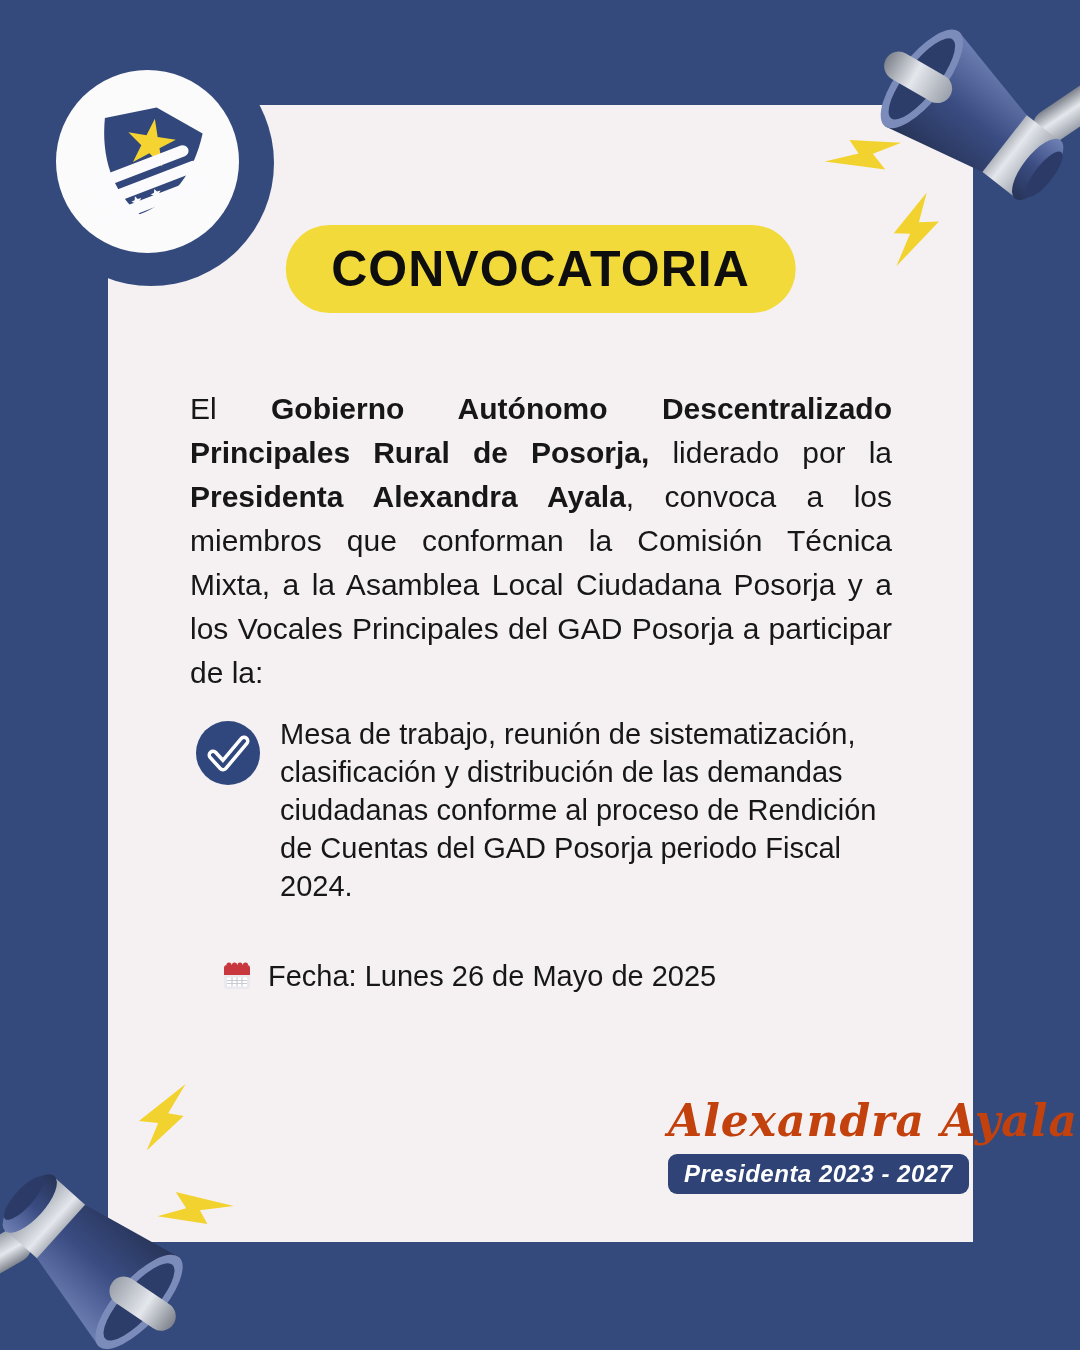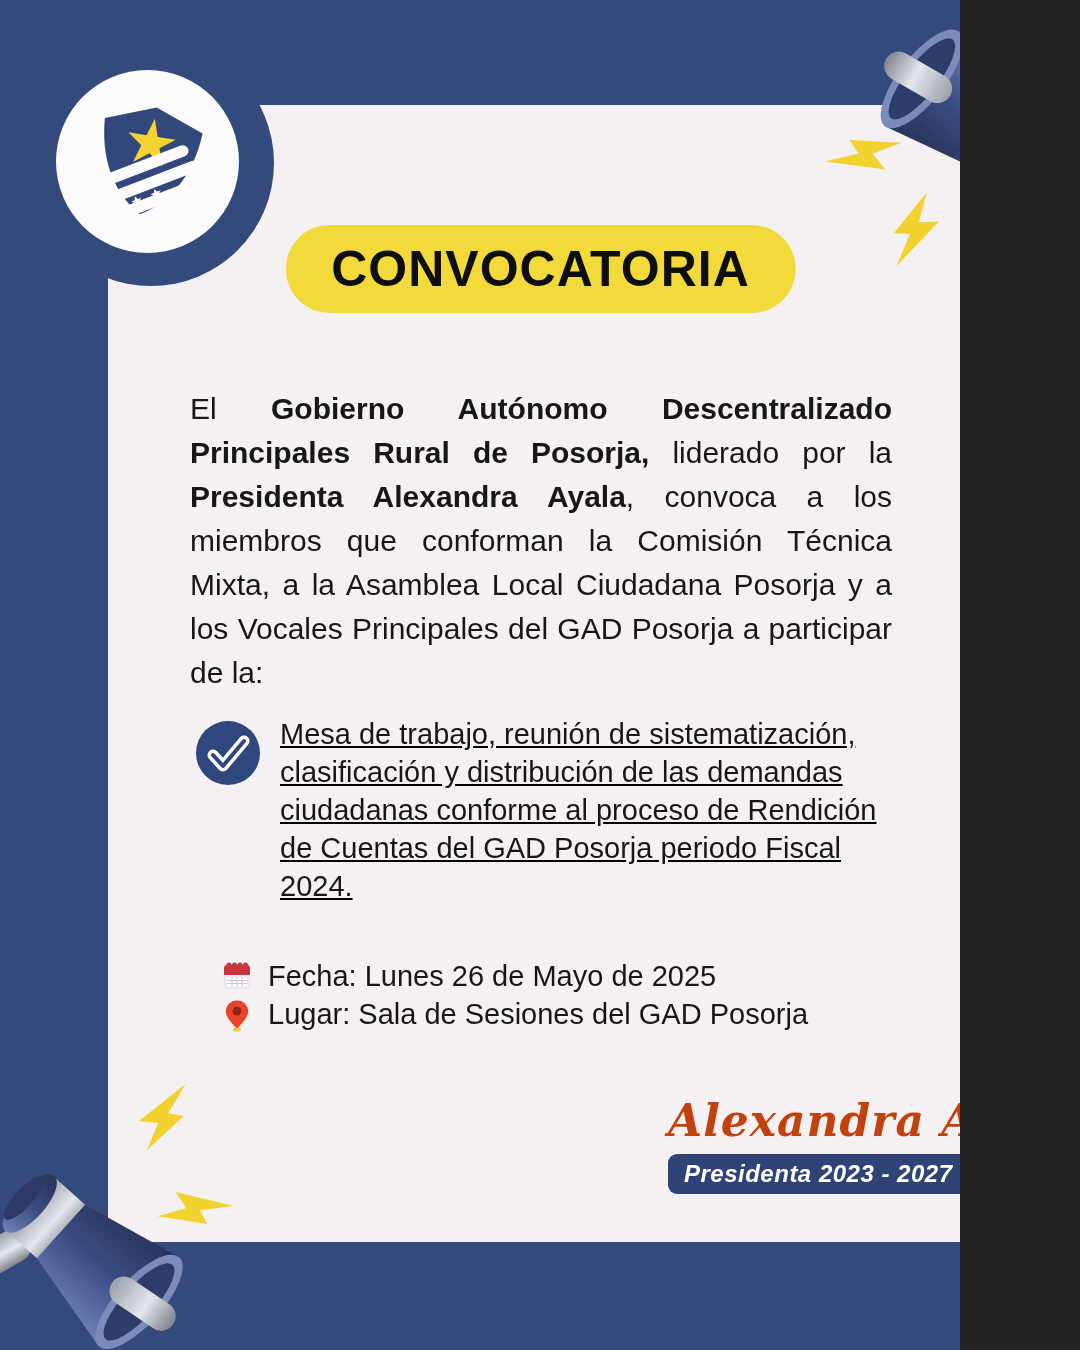--- a/index.html
+++ b/index.html
@@ -1,17 +1,17 @@
 <!DOCTYPE html>
 <html><head>
 <meta charset="utf-8">
 <style>
   html,body{margin:0;padding:0;background:#222;}
   .poster{
-    position:relative;width:960px;height:1350px;overflow:hidden;
+    position:relative;width:1080px;height:1350px;overflow:hidden;
     background:#344a7d;font-family:"Liberation Sans",sans-serif;
   }
   .card{
     position:absolute;left:108px;top:105px;width:865px;height:1137px;
     background:#f5f1f3;
   }
   
   .logo-ring{
     position:absolute;left:28px;top:40px;width:246px;height:246px;
     border-radius:50%;background:#344a7d;
@@ -30,21 +30,21 @@
   }
   
   .intro{
     position:absolute;left:82px;top:252px;width:702px;
     font-size:30px;line-height:44px;color:#171717;text-align:justify;
   }
   .intro b{font-weight:bold;}
   
   .bullet-row{
     position:absolute;left:88px;top:610px;width:712px;
-    display:flex;gap:20px;align-items:flex-start;text-decoration:underline;
+    display:flex;gap:20px;align-items:flex-start;
   }
   .bullet-icon{flex:0 0 64px;margin-top:6px;}
   .bullet-text{
     font-size:29px;line-height:38px;color:#171717;width:616px;
   }
   
   .details{
     position:absolute;left:113px;top:855px;display:flex;
     flex-direction:column;gap:5px;
   }
@@ -102,28 +102,20 @@
           <circle cx="8" cy="5" r="2.6" fill="#c8373e"></circle>
           <circle cx="13.5" cy="5" r="2.6" fill="#c8373e"></circle>
           <circle cx="19" cy="5" r="2.6" fill="#c8373e"></circle>
           <circle cx="24.5" cy="5" r="2.6" fill="#c8373e"></circle>
           <rect x="3" y="5" width="26" height="24" rx="3" fill="#e9e9ee"></rect>
           <path d="M3,8 a3,3 0 0 1 3,-3 h20 a3,3 0 0 1 3,3 v7 h-26 z" fill="#c8373e"></path>
           <rect x="6" y="17.5" width="20" height="9" fill="#ffffff"></rect>
           <path d="M6,20.5 h20 M6,23.5 h20 M11,17.5 v9 M16,17.5 v9 M21,17.5 v9" stroke="#c9cad2" stroke-width="1.2"></path>
         </svg>
         <span class="detail-text">Fecha: Lunes 26 de Mayo de 2025</span>
-      </div>
-      <div class="detail-row">
-        <svg class="detail-icon" width="32" height="34" viewBox="0 0 32 34">
-          <ellipse cx="16" cy="31.5" rx="4.2" ry="2" fill="#f2c83c"></ellipse>
-          <path d="M16,2.5 C9.4,2.5 4.8,7.4 4.8,13.8 C4.8,20.5 16,30.5 16,30.5 C16,30.5 27.2,20.5 27.2,13.8 C27.2,7.4 22.6,2.5 16,2.5 Z" fill="#e8442a"></path>
-          <circle cx="16" cy="13.2" r="4.4" fill="#8f2418"></circle>
-        </svg>
-        <span class="detail-text">Lugar: Sala de Sesiones del GAD Posorja</span>
       </div>
     </div>
 
     <div class="signature-block">
       <div class="signature-name">Alexandra Ayala</div>
       <div class="signature-badge">Presidenta 2023 - 2027</div>
     </div>
 
   </div>
 

